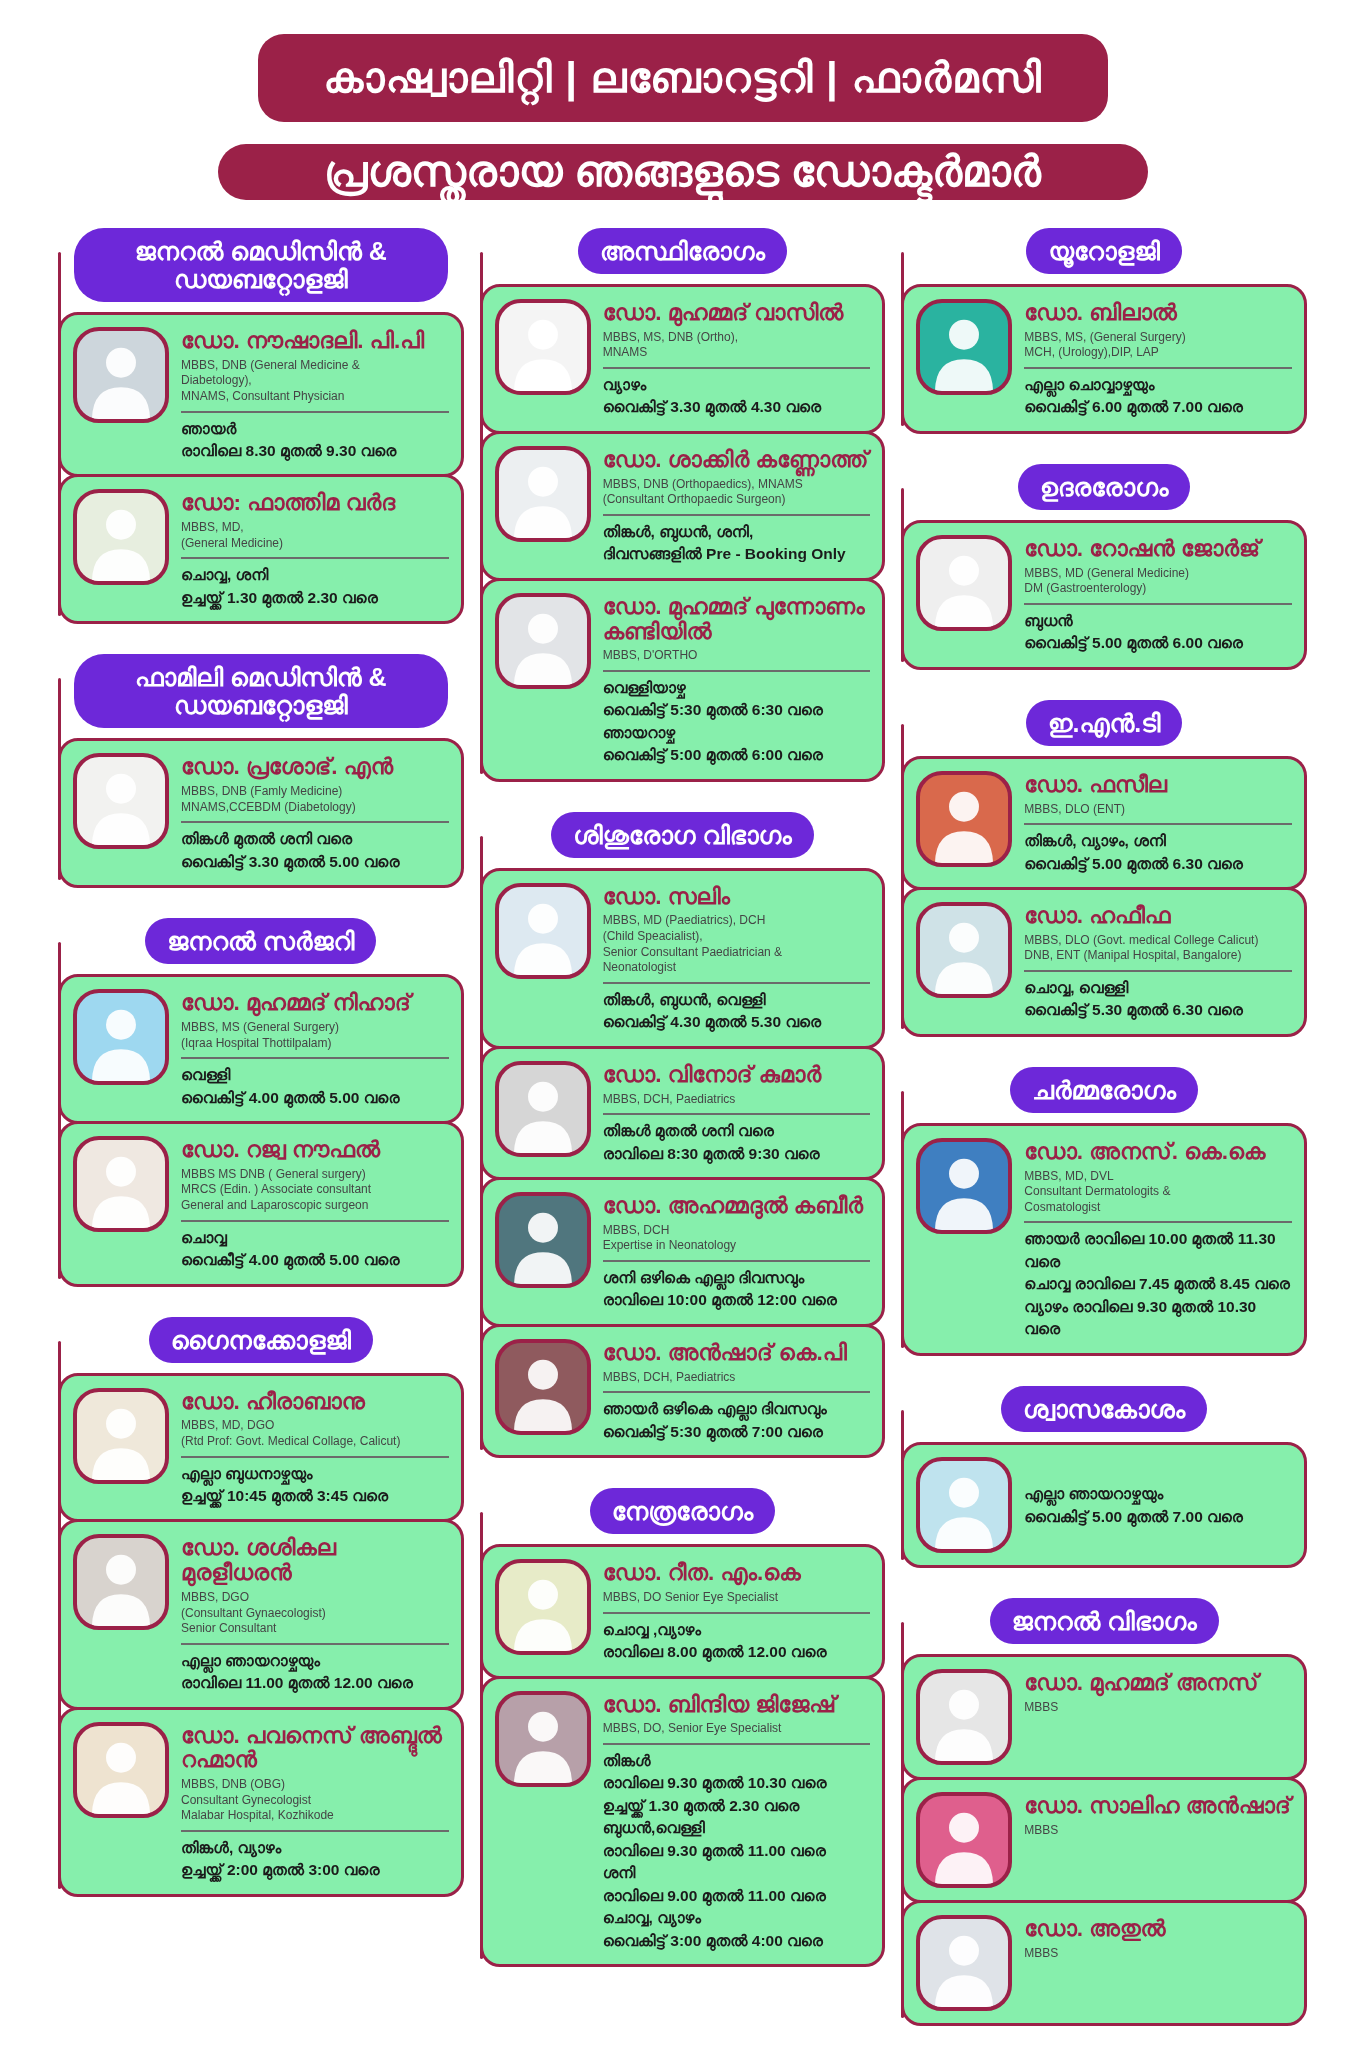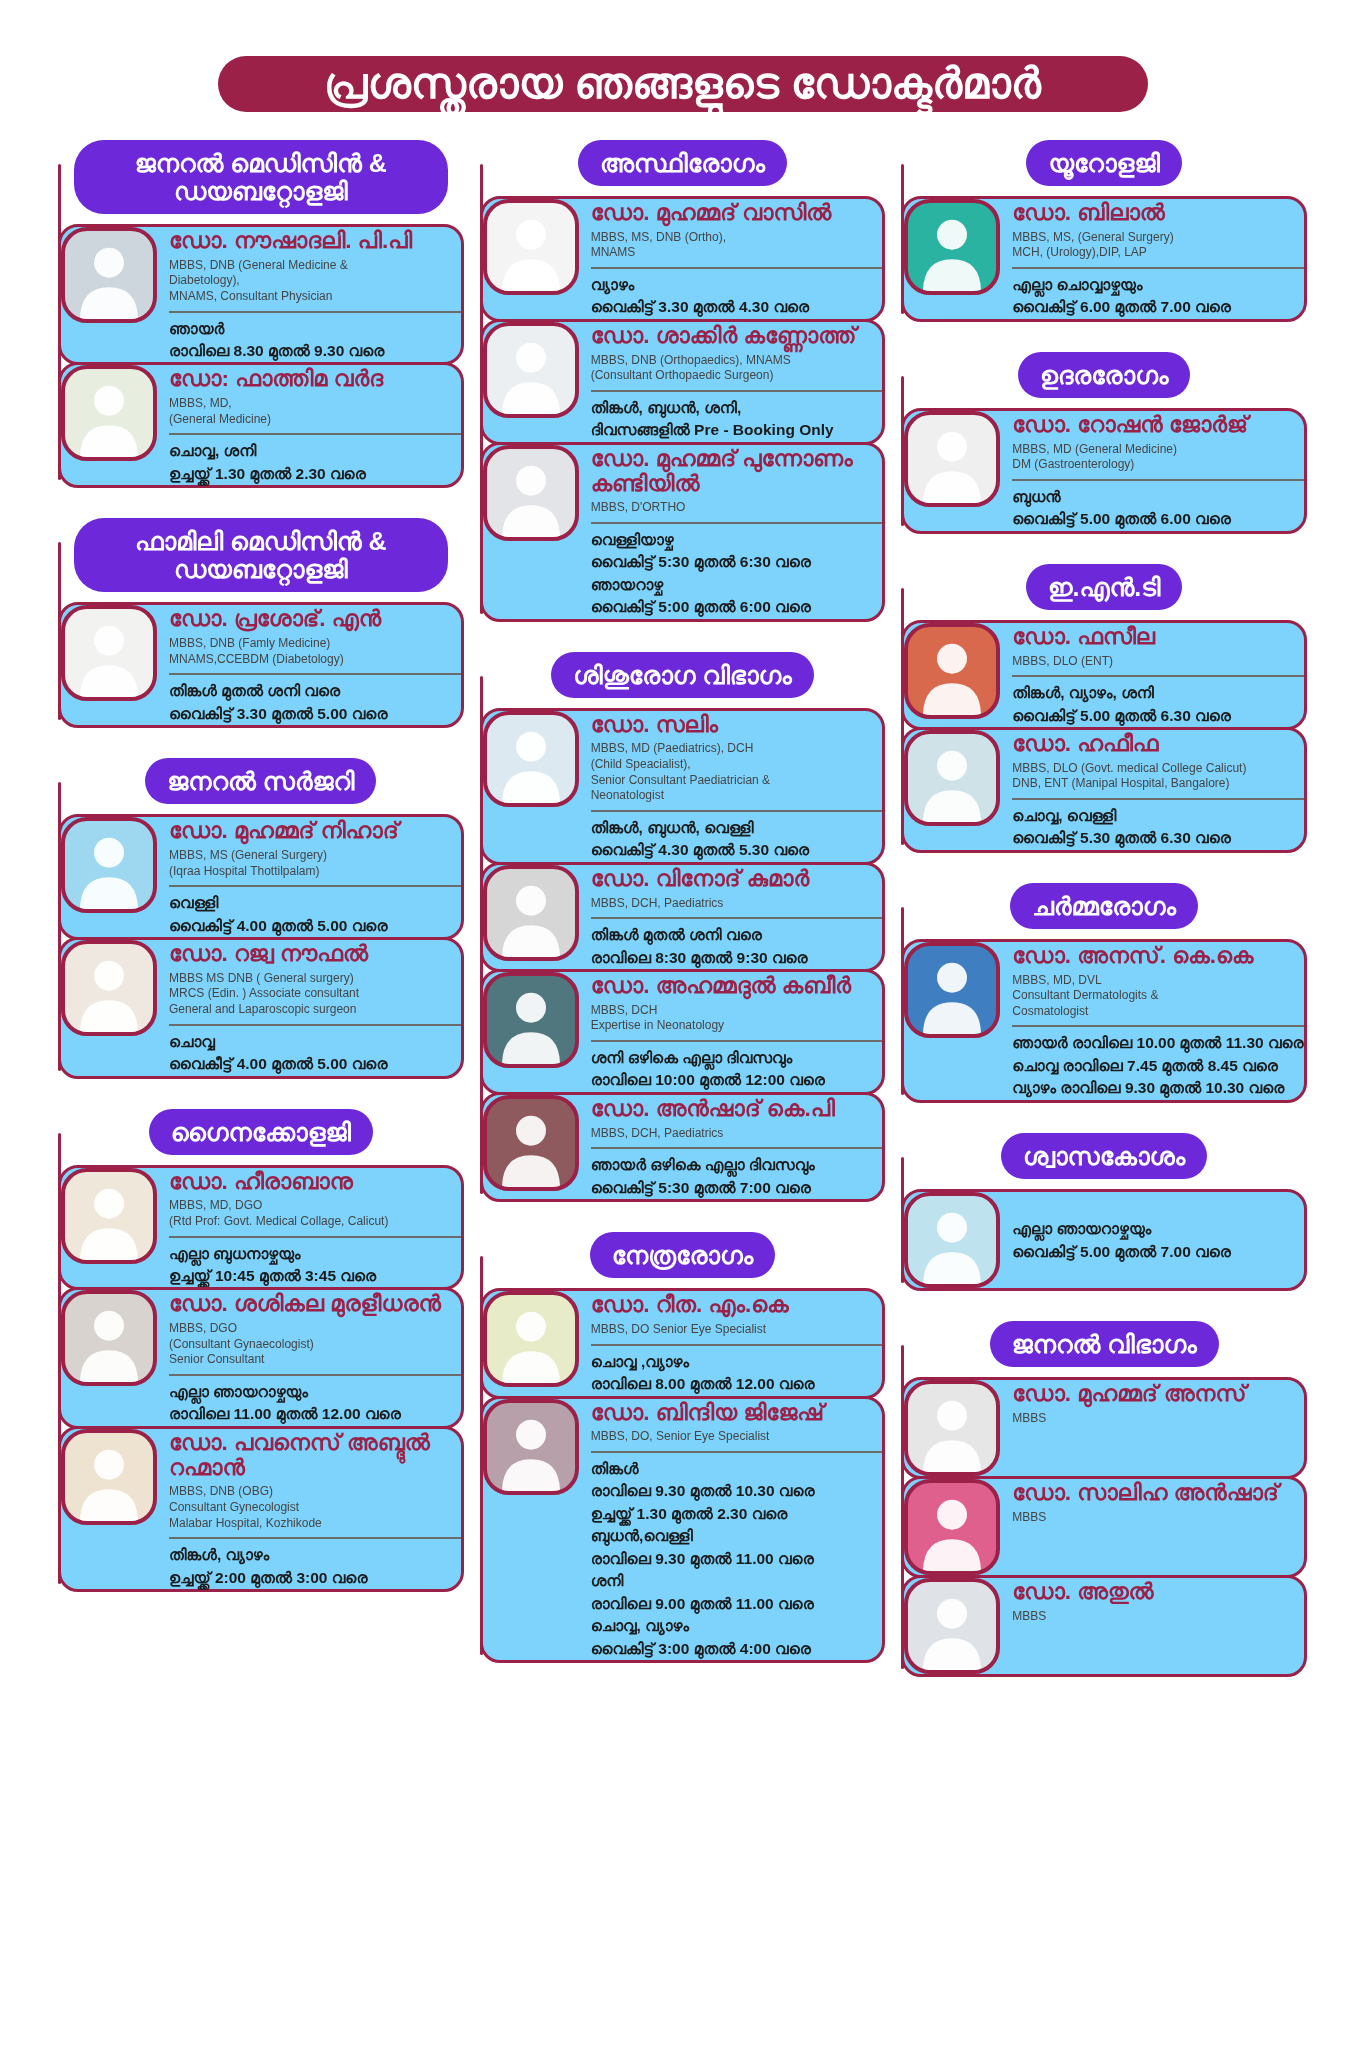--- a/index.html
+++ b/index.html
@@ -11,35 +11,38 @@
           border-radius:26px;display:flex;align-items:center;justify-content:center;}
   .topbar.bar1{width:850px;height:88px;font-size:42px;letter-spacing:1px;}
   .topbar.bar2{width:930px;height:56px;font-size:43px;margin-top:22px;border-radius:40px;}
 
   
   .columns{display:grid;grid-template-columns:1fr 1fr 1fr;gap:16px;padding:28px 58px 10px;align-items:start;}
   .sec{position:relative;margin-bottom:30px;}
   .sec::before{content:"";position:absolute;left:0;top:24px;bottom:8px;width:3px;background:#9B2148;border-radius:2px;}
   .pill{background:#6d28d9;color:#fff;font-weight:800;font-size:25px;line-height:1.12;text-align:center;
         border-radius:30px;padding:9px 22px;width:fit-content;max-width:330px;margin:0 auto 10px;position:relative;z-index:2;}
-  .card{border:3px solid #9B2148;border-radius:20px;background:#7dd3fc;display:flex;gap:12px;position:relative;z-index:1;}
+  .card{border:3px solid #9B2148;border-radius:20px;background:#86efac;display:flex;gap:12px;padding:12px;position:relative;z-index:1;}
   .card + .card{margin-top:-3px;}
   .photo{width:96px;height:96px;flex:0 0 96px;border:4px solid #9B2148;border-radius:26px;overflow:hidden;box-sizing:border-box;}
   .photo svg{width:100%;height:100%;display:block;}
   .info{flex:1;min-width:0;padding-top:2px;}
   .dname{color:#9B2148;font-weight:800;font-size:22.5px;line-height:1.1;margin-bottom:4px;}
   .quals{color:#454545;font-size:12px;line-height:1.3;font-weight:500;}
   .divline{border-top:2px solid #6b6b6b;margin:6px 0 5px;}
   .sched{color:#1b1b1b;font-size:15.5px;font-weight:700;line-height:1.45;}
 </style>
 </head>
 <body>
 
 <div class="page">
 
+  <div class="topbar bar1">
+    <span>കാഷ്വാലിറ്റി | ലബോറട്ടറി | ഫാർമസി</span>
+  </div>
   <div class="topbar bar2">
     <span>പ്രശസ്തരായ ഞങ്ങളുടെ ഡോക്ടർമാർ</span>
   </div>
 
   <div class="columns">
       <div class="col">
         <section class="sec">
           <div class="pill">ജനറൽ മെഡിസിൻ &amp; ഡയബറ്റോളജി</div>
           <div class="card">
             <div class="photo" style="background: rgb(205, 214, 220);">

